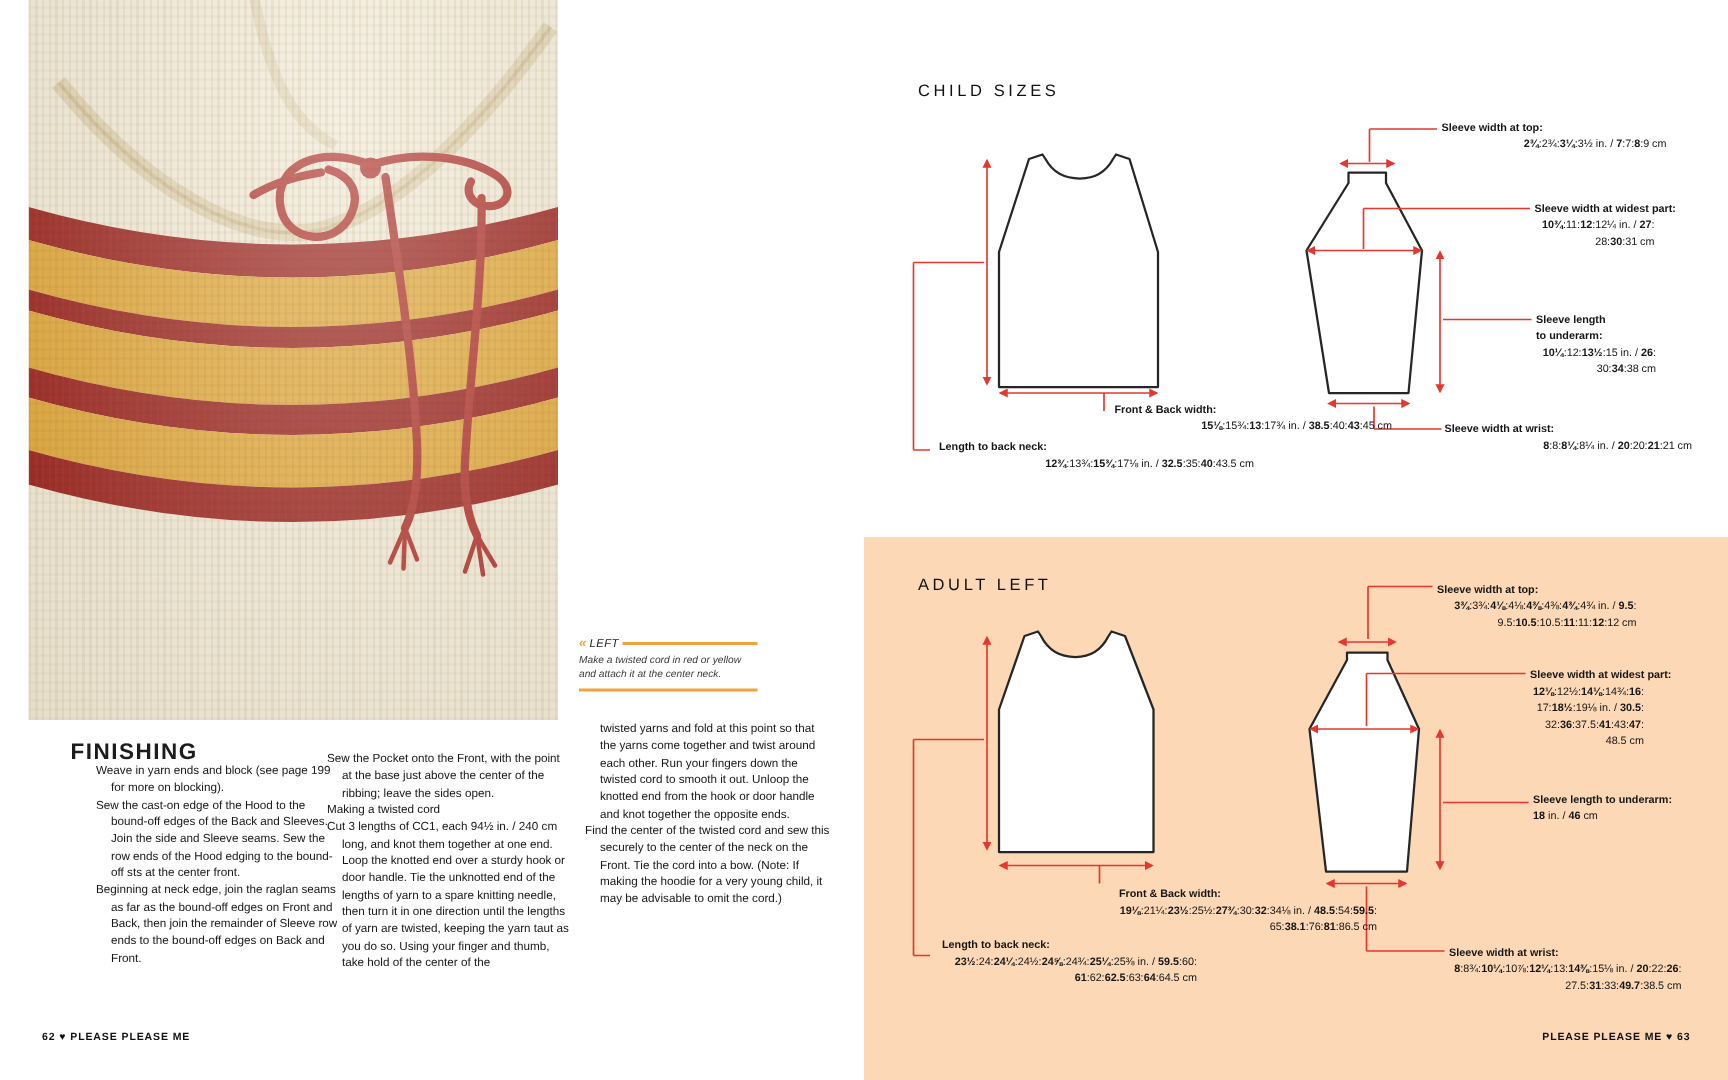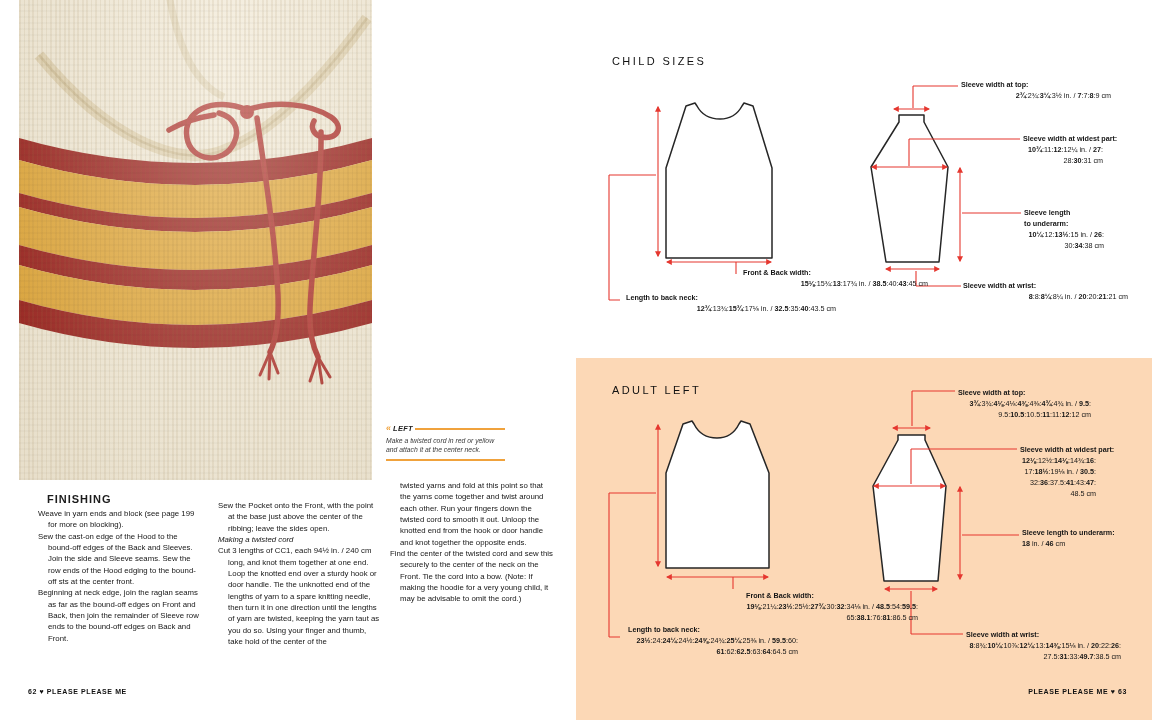--- a/index.html
+++ b/index.html
@@ -10,30 +10,30 @@
   #photo{position:absolute;left:19px;top:0;width:353px;height:480px;background:#f1e8d3;overflow:hidden;}
   #photo .texture{position:absolute;inset:0;
      background-image:
        repeating-linear-gradient(90deg, rgba(150,120,70,.10) 0 1.5px, rgba(255,255,255,0) 1.5px 4.5px),
        repeating-linear-gradient(0deg, rgba(0,0,0,.025) 0 2px, rgba(255,255,255,0) 2px 6px),
        radial-gradient(ellipse at 60% 15%, rgba(255,255,255,.35), rgba(0,0,0,.04) 95%);}
   
   .caption{position:absolute;left:386px;top:424px;width:119px;font-size:6.8px;line-height:9.5px;}
   .caption .cap-head{display:flex;align-items:center;gap:2px;margin-bottom:2px;}
   .caption .chev{color:#f0a23c;font-weight:bold;font-size:9px;font-style:italic;}
-  .caption .cap-label{font-weight:bold;font-style:italic;font-size:7.5px;letter-spacing:.3px;color:#222;}
+  .caption .cap-label{font-weight:normal;font-style:italic;font-size:7.5px;letter-spacing:.3px;color:#222;}
   .caption .cap-rule{flex:1;border-top:2px solid #f0a23c;margin-top:1px;}
   .caption .cap-text{font-style:italic;color:#3a3a3a;}
   .caption .cap-bottom{border-top:2px solid #f0a23c;margin-top:4px;width:100%;}
   
-  #finishing-heading{position:absolute;left:47px;top:493px;font-size:11px;font-weight:bold;letter-spacing:1px;text-align:center;}
+  #finishing-heading{position:absolute;left:47px;top:493px;font-size:15px;font-weight:bold;letter-spacing:1px;text-align:center;}
   .col{position:absolute;width:163px;font-size:7.8px;line-height:11.35px;color:#161616;}
-  #col1{left:38px;top:508px;} #col2{left:218px;top:500px;} #col3{left:390px;top:480px;}
+  #col1{left:64px;top:508px;} #col2{left:218px;top:500px;} #col3{left:390px;top:480px;}
   .para{margin:0;text-indent:-10px;padding-left:10px;}
-  .para.ital{font-style:italic;text-indent:0;padding-left:0;}
+  .para.ital{text-indent:0;padding-left:0;}
   .para.cont{text-indent:0;padding-left:10px;}
   .footer{position:absolute;font-size:7px;font-weight:bold;letter-spacing:.6px;color:#111;}
   #footer-left{left:28px;top:688px;}
   #footer-right{right:25px;top:688px;}
   
   #right-page{position:absolute;left:576px;top:0;width:576px;height:720px;}
   #adult-bg{position:absolute;left:0;top:358px;width:576px;height:362px;background:#fcd8b6;}
   .section-title{position:absolute;font-size:11px;font-weight:normal;letter-spacing:2.4px;color:#111;}
   #child-title{left:36px;top:55px;}
   #adult-title{left:36px;top:384px;}

